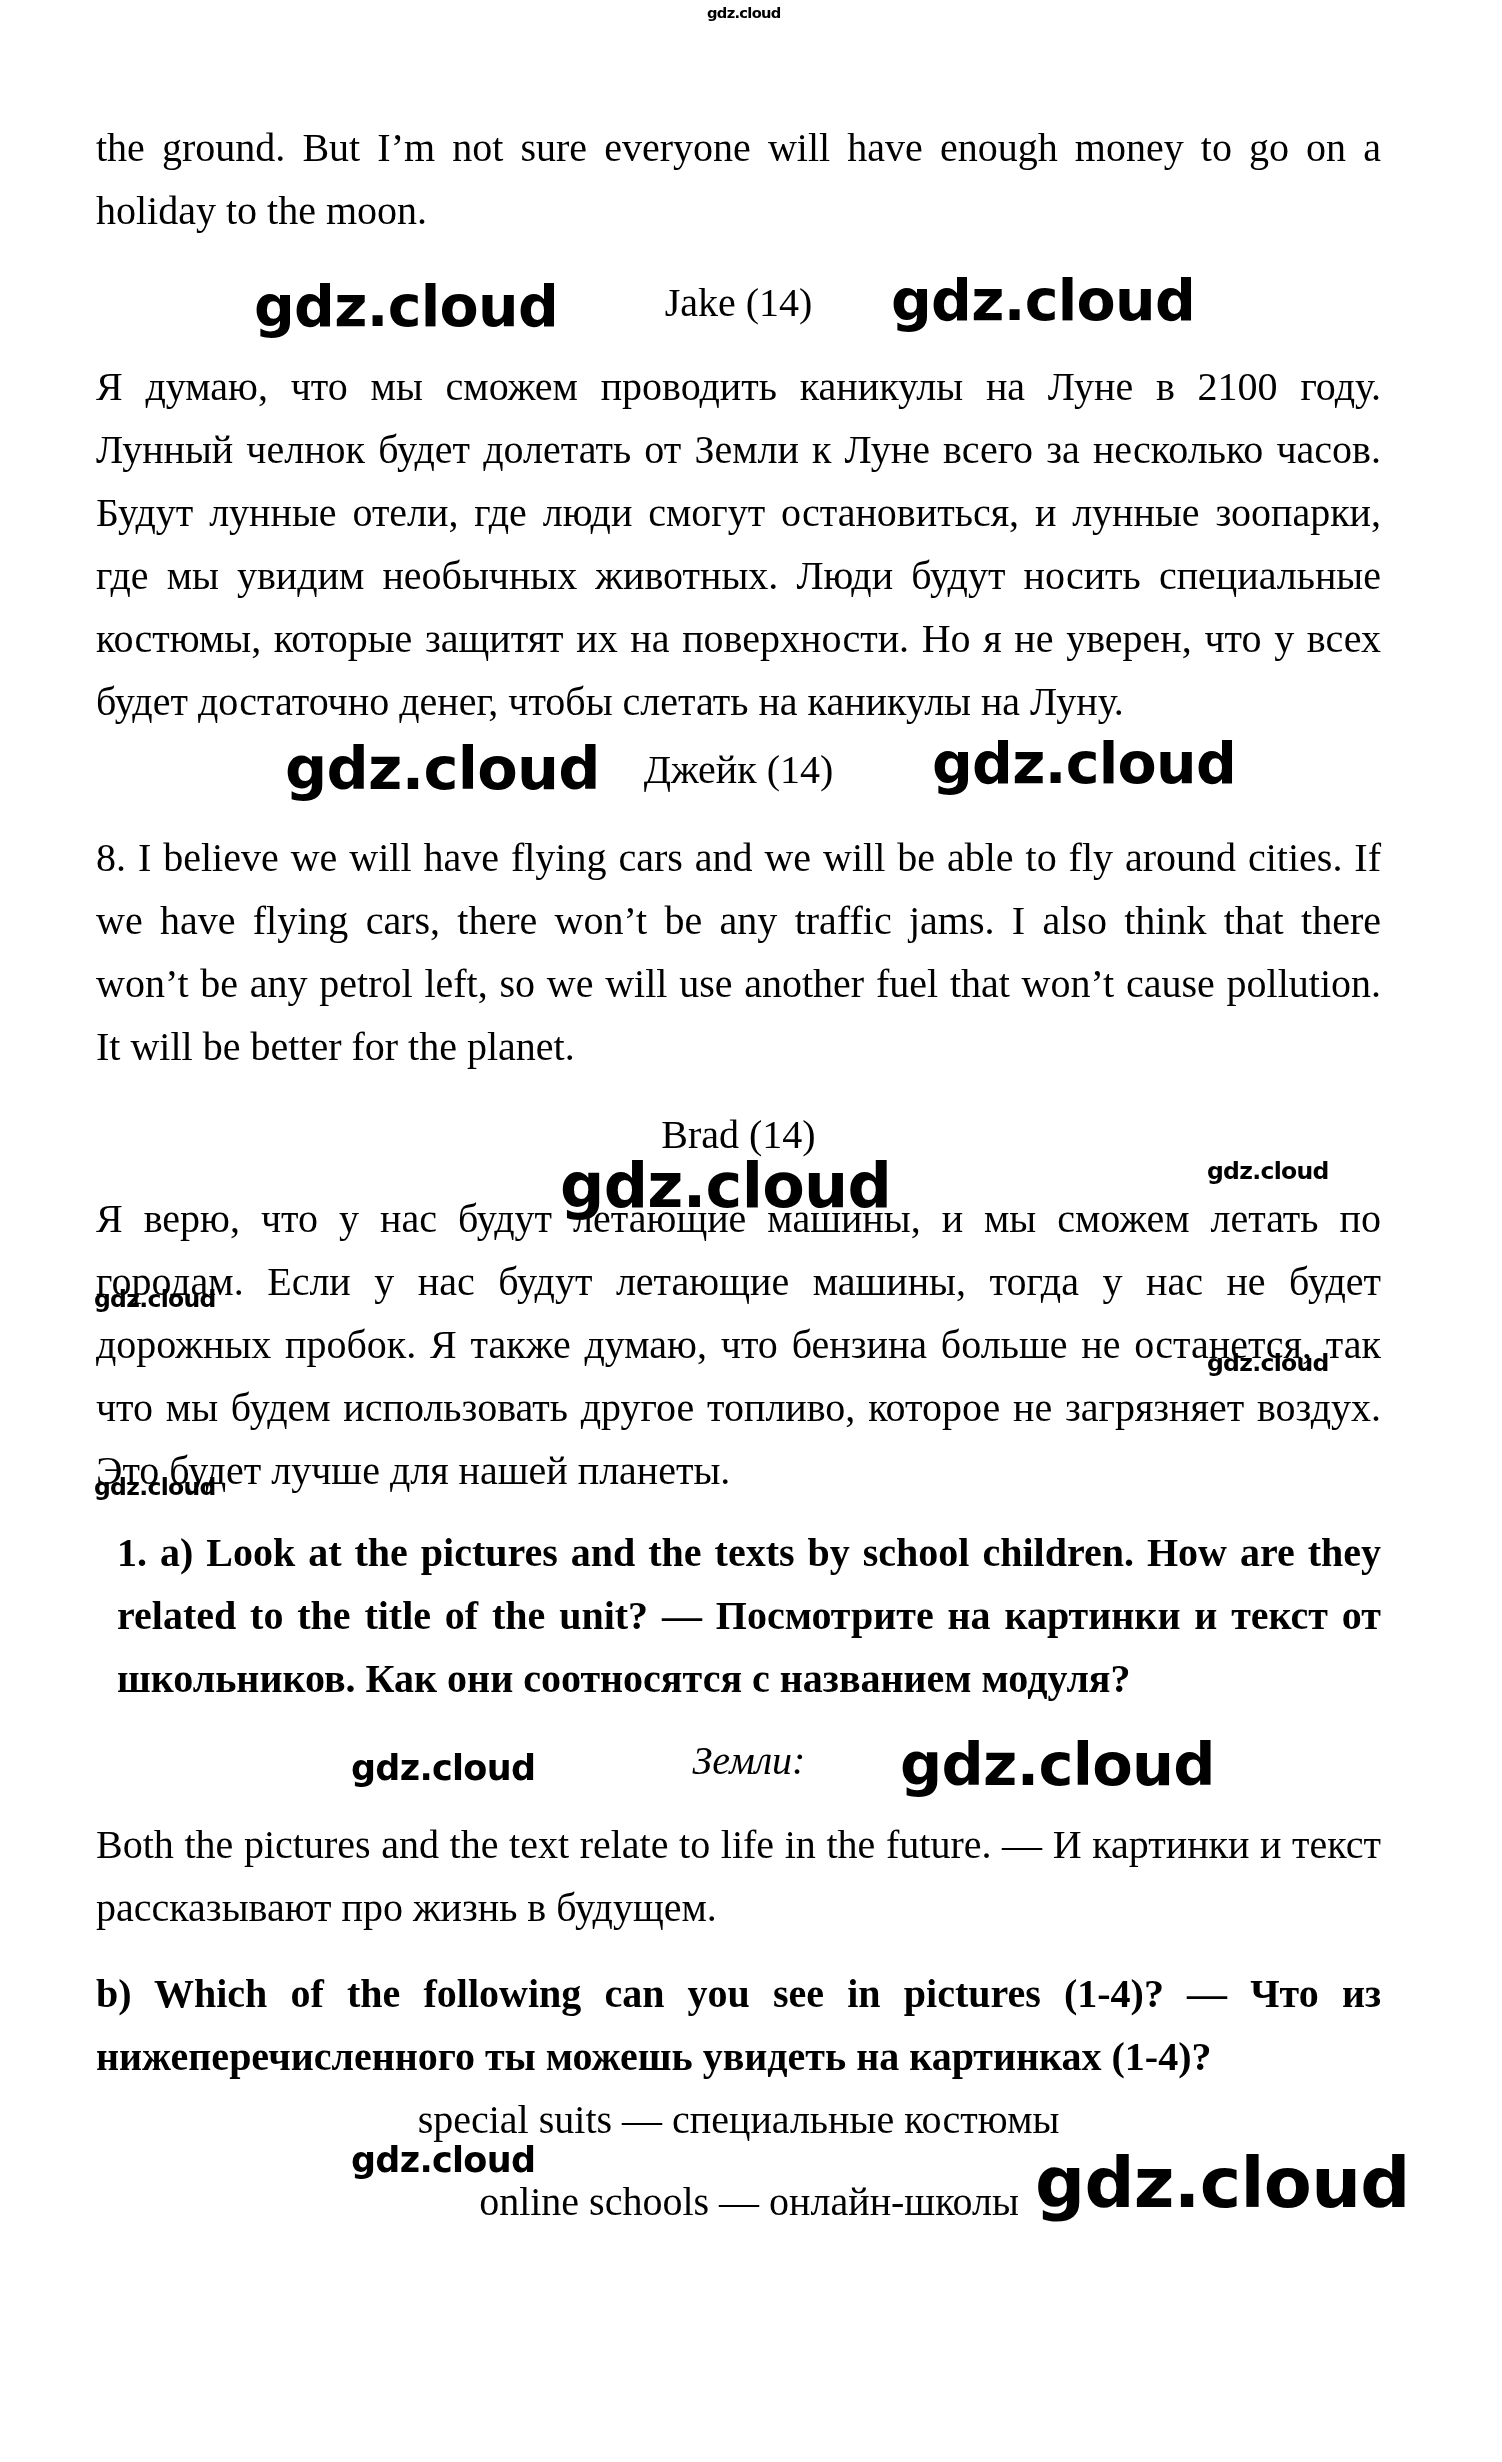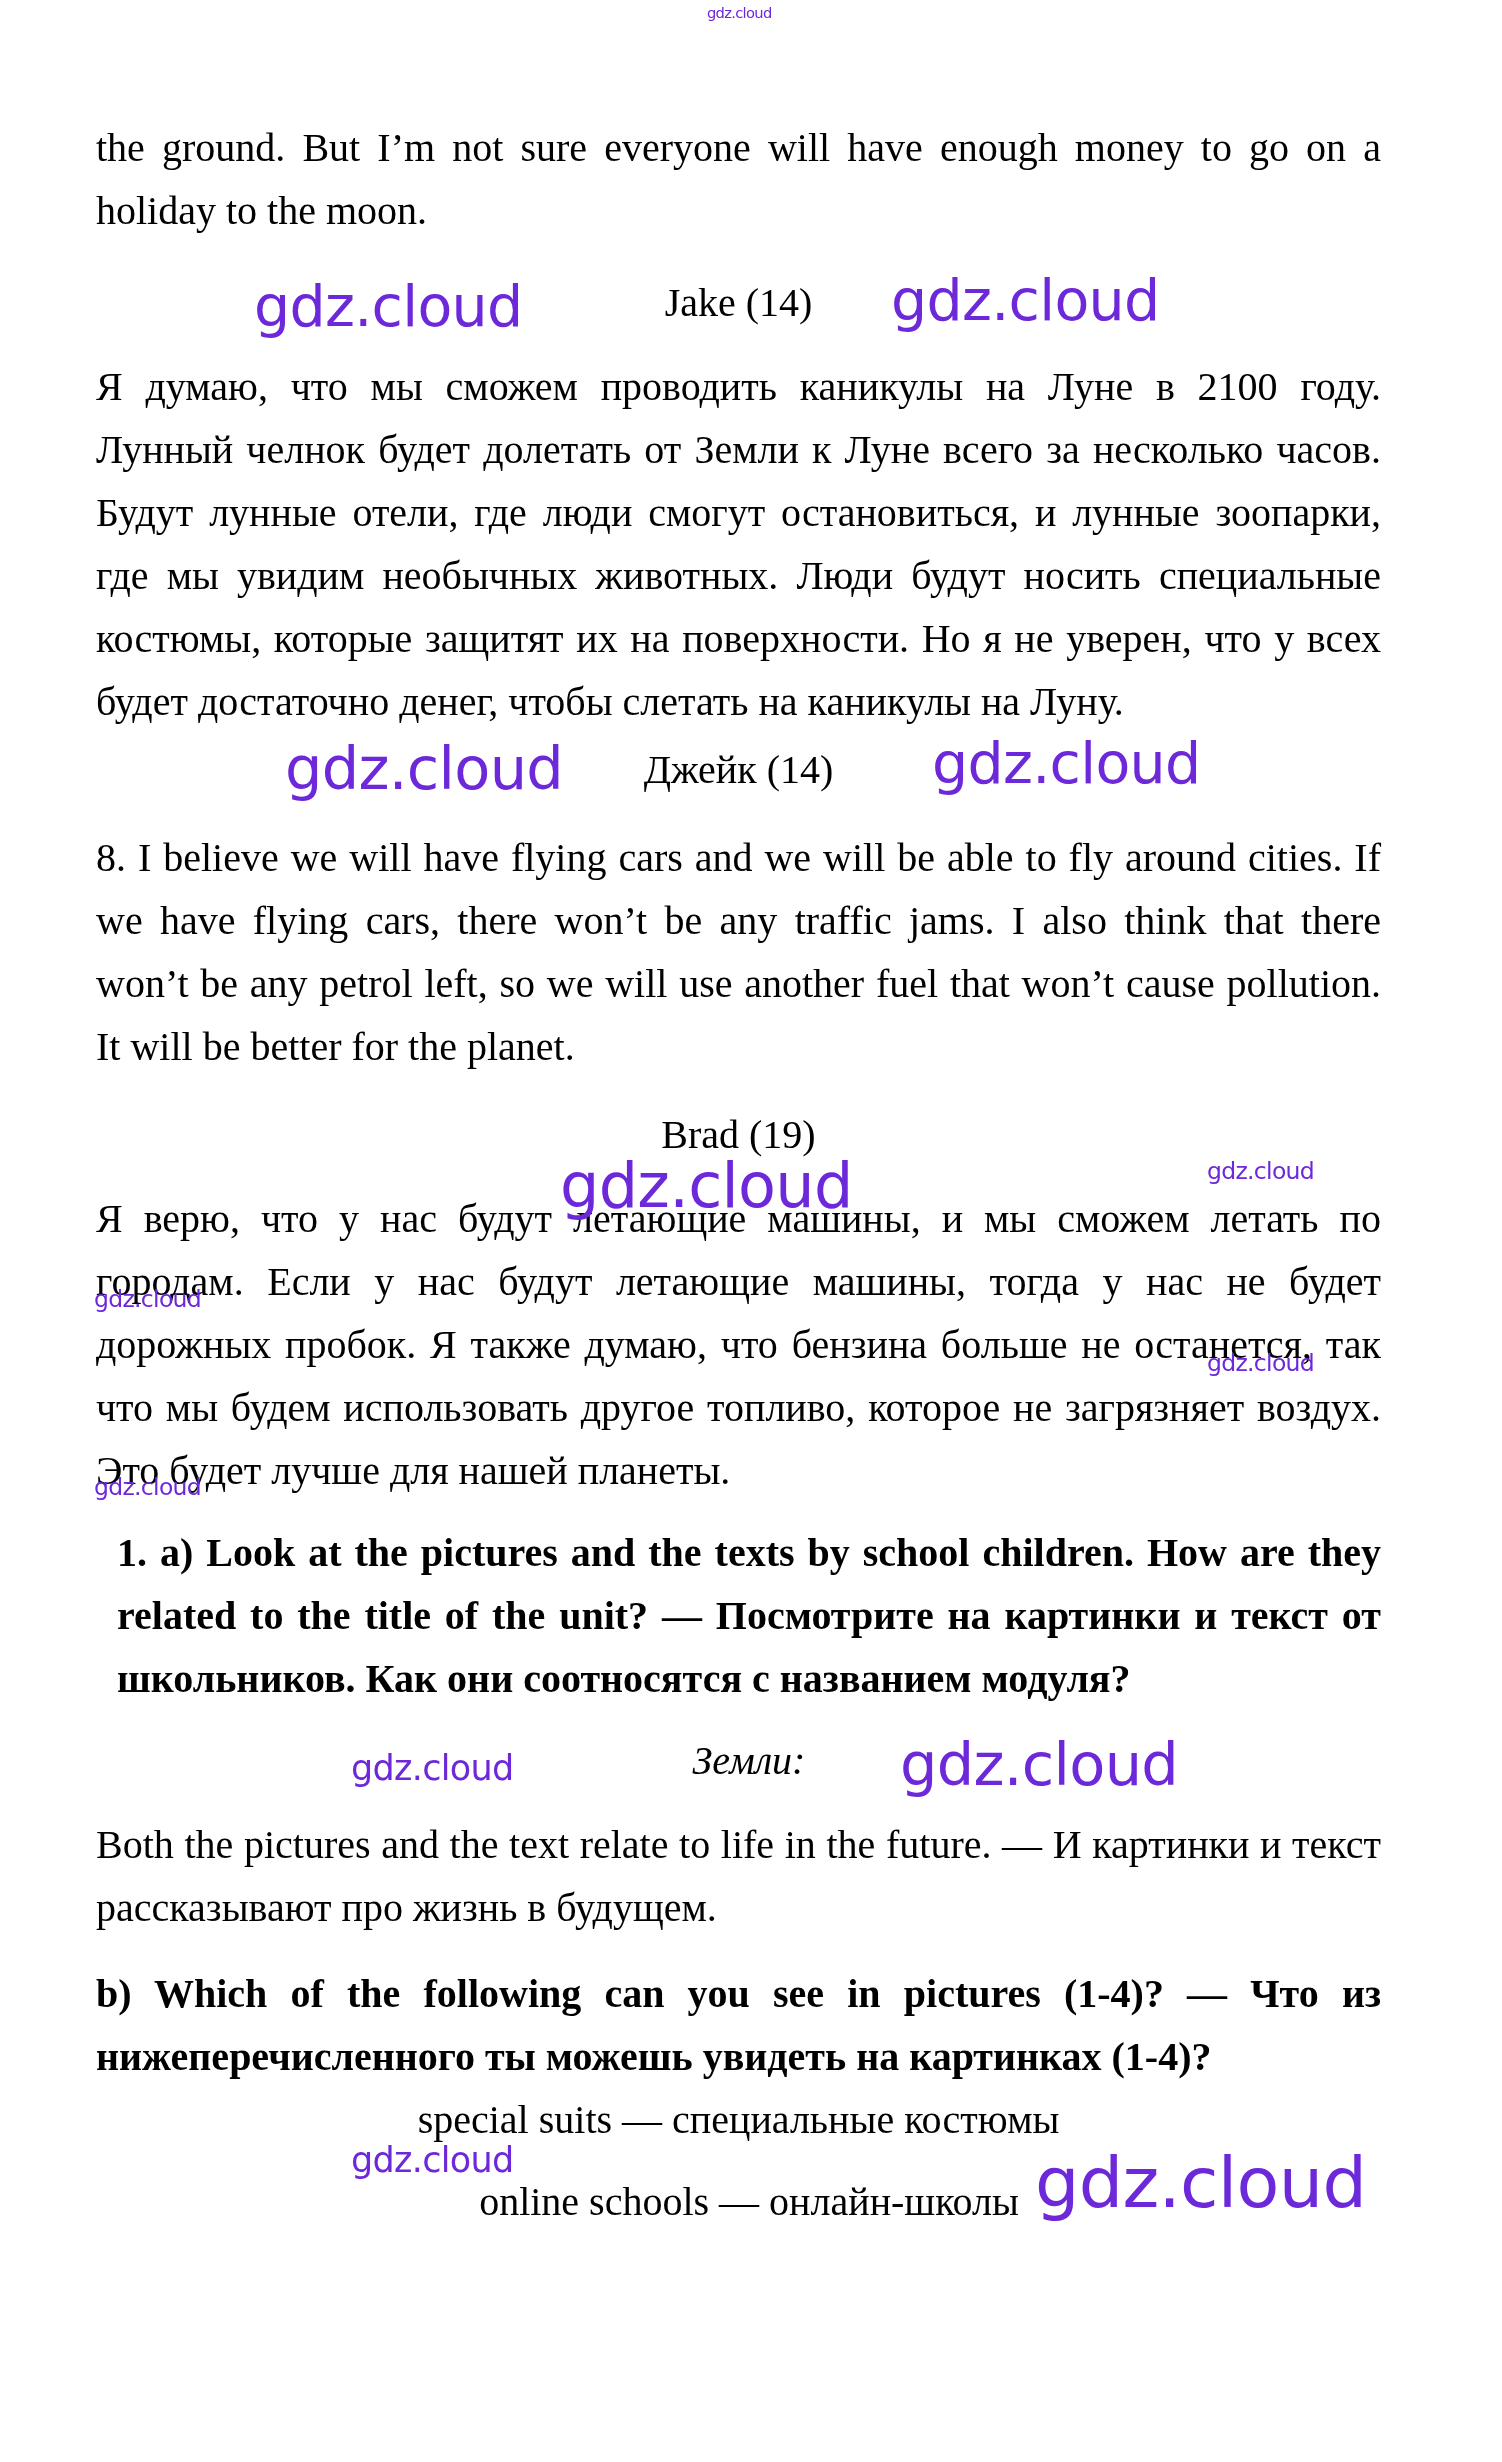--- a/index.html
+++ b/index.html
@@ -30,39 +30,39 @@
   .italic { font-style: italic; }
   .m8  { margin-top: 5.9px; }
   .m26 { margin-top: 19px; margin-left: 21px; }
   .m28 { margin-top: 20.6px; }
   .m32 { margin-top: 23.5px; }
   .m34 { margin-top: 25px; }
   .m40 { margin-top: 29px; }
   .wm {
     position: absolute;
     font-family: "DejaVu Sans", sans-serif;
-    font-weight: 400;
-    color: #6d28d9;
+    font-weight: 700;
+    color: #000000;
     white-space: nowrap;
     line-height: 1;
     letter-spacing: -0.7px;
   }
 </style>
 </head>
 <body>
 
 <div class="page">
 
   <div class="content">
     <p class="para">the ground. But I’m not sure everyone will have enough money to go on a holiday to the moon.</p>
     <p class="author m40">Jake (14)</p>
     <p class="para m28">Я думаю, что мы сможем проводить каникулы на Луне в 2100 году. Лунный челнок будет долетать от Земли к Луне всего за несколько часов. Будут лунные отели, где люди смогут остановиться, и лунные зоопарки, где мы увидим необычных животных. Люди будут носить специальные костюмы, которые защитят их на поверхности. Но я не уверен, что у всех будет достаточно денег, чтобы слетать на каникулы на Луну.</p>
     <p class="author m8">Джейк (14)</p>
     <p class="para m34">8. I believe we will have flying cars and we will be able to fly around cities. If we have flying cars, there won’t be any traffic jams. I also think that there won’t be any petrol left, so we will use another fuel that won’t cause pollution. It will be better for the planet.</p>
-    <p class="author m34">Brad (19)</p>
+    <p class="author m34">Brad (14)</p>
     <p class="para m28">Я верю, что у нас будут летающие машины, и мы сможем летать по городам. Если у нас будут летающие машины, тогда у нас не будет дорожных пробок. Я также думаю, что бензина больше не останется, так что мы будем использовать другое топливо, которое не загрязняет воздух. Это будет лучше для нашей планеты.</p>
     <p class="para bold m26">1. a) Look at the pictures and the texts by school children. How are they related to the title of the unit? — Посмотрите на картинки и текст от школьников. Как они соотносятся с названием модуля?</p>
     <p class="author italic m26">Земли:</p>
     <p class="para m28">Both the pictures and the text relate to life in the future. — И картинки и текст рассказывают про жизнь в будущем.</p>
     <p class="para bold m32">b) Which of the following can you see in pictures (1-4)? — Что из нижеперечисленного ты можешь увидеть на картинках (1-4)?</p>
     <p class="author">special suits — специальные костюмы</p>
     <p class="author m26">online schools — онлайн-школы</p>
   </div>
 
   <span class="wm" style="left:707px; top:5.9px; font-size:14.7px;">gdz.cloud</span>

